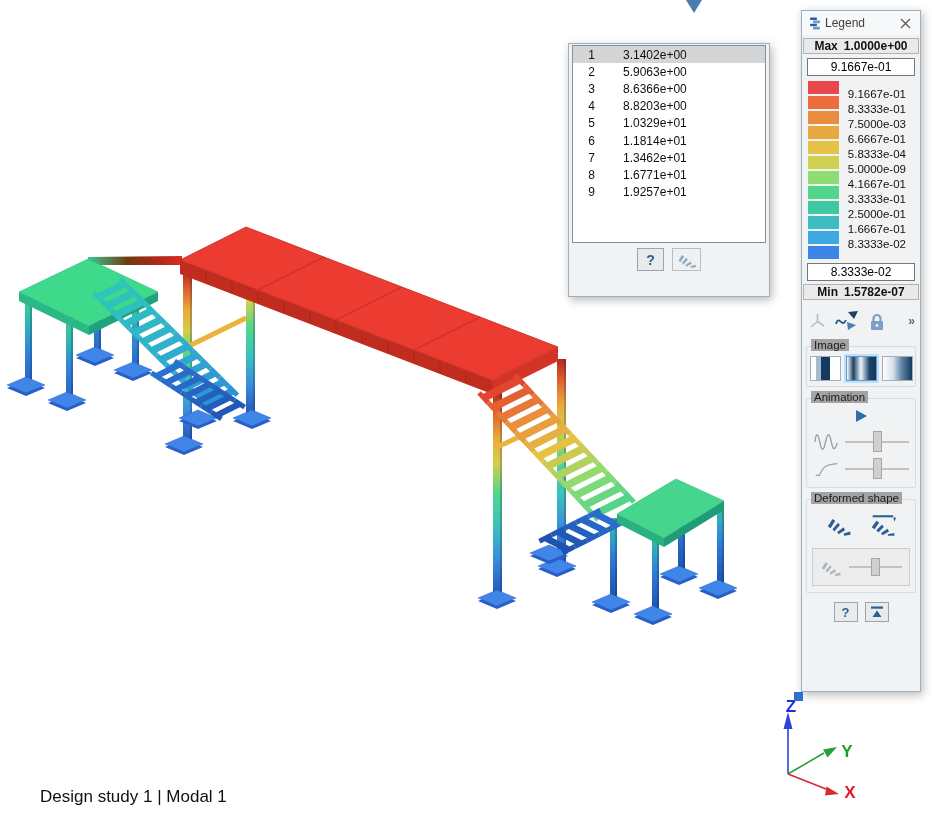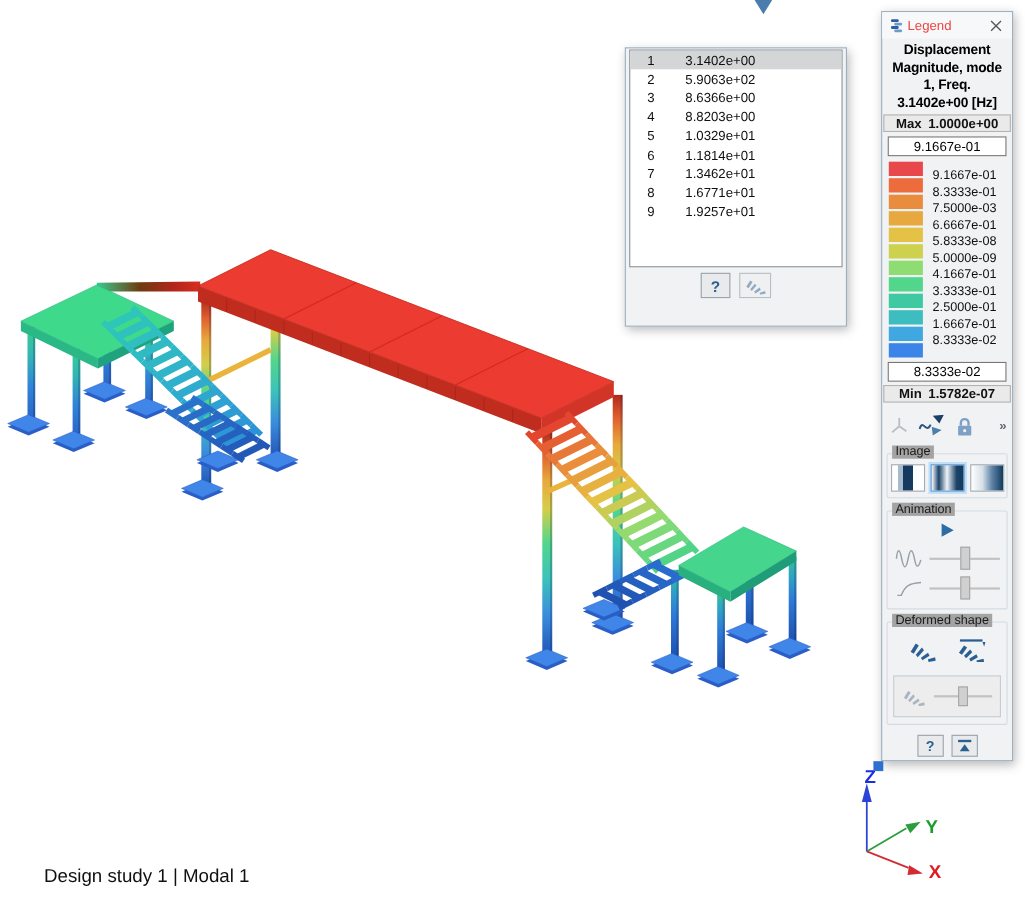--- a/index.html
+++ b/index.html
@@ -4,21 +4,21 @@
 <style>
   html,body{margin:0;padding:0;}
   body{width:932px;height:832px;position:relative;overflow:hidden;background:#ffffff;
        font-family:"Liberation Sans", sans-serif;color:#111;}
   svg text{font-family:"Liberation Sans", sans-serif;}
 
   
   .win{position:absolute;box-sizing:border-box;background:#f1f2f3;border:1px solid #9db0c0;
        box-shadow:2px 3px 9px rgba(0,0,0,.28);}
   .titlebar{height:24px;display:flex;align-items:center;gap:4px;padding:0 7px;
-            background:#f7f8f9;color:#ef4444;font-size:12px;}
+            background:#f7f8f9;color:#404040;font-size:12px;}
   .titlebar .ttl{white-space:nowrap;}
   .closebox{margin-left:auto;width:16px;height:16px;display:flex;align-items:center;justify-content:center;}
 
   
   .dlg{left:568px;top:43px;width:202px;height:254px;}
   .flist{margin:1px 3px 0;height:196px;background:#fff;border:1px solid #879098;overflow:hidden;}
   .frow{display:flex;align-items:center;height:17.2px;font-size:12px;color:#101010;}
   .frow .fnum{width:22px;text-align:right;}
   .frow .fval{margin-left:28px;}
   .frow.sel{background:#d4d5d6;}
@@ -383,21 +383,21 @@
 </svg>
 
 <div class="win dlg">
   <div class="flist">
       <div class="frow sel">
         <span class="fnum">1</span>
         <span class="fval">3.1402e+00</span>
       </div>
       <div class="frow">
         <span class="fnum">2</span>
-        <span class="fval">5.9063e+02</span>
+        <span class="fval">5.9063e+00</span>
       </div>
       <div class="frow">
         <span class="fnum">3</span>
         <span class="fval">8.6366e+00</span>
       </div>
       <div class="frow">
         <span class="fnum">4</span>
         <span class="fval">8.8203e+00</span>
       </div>
       <div class="frow">
@@ -445,26 +445,20 @@
       <rect x="4" y="9.8" width="7" height="2.6" rx="1" fill="#6c9cc8"></rect>
     </svg>
     <span class="ttl">Legend</span>
     <span class="closebox">
       <svg width="11" height="11" viewBox="0 0 11 11">
           <path d="M1 1L10 10M10 1L1 10" stroke="#5a5a5a" stroke-width="1.3"></path>
         </svg>
     </span>
   </div>
 
-  <div class="lg-head">
-    <div>Displacement</div>
-    <div>Magnitude, mode</div>
-    <div>1, Freq.</div>
-    <div>3.1402e+00 [Hz]</div>
-  </div>
 
   <div class="bar">
     <span>Max</span>
       <span>1.0000e+00</span>
   </div>
 
   <input class="lg-input" readonly="" value="9.1667e-01" style="">
 
   <div class="scale">
       <div class="sw" style="top: 0px; background: rgb(232, 71, 75);"></div>
@@ -476,21 +470,21 @@
       <div class="sw" style="top: 90px; background: rgb(142, 220, 114);"></div>
       <div class="sw" style="top: 105px; background: rgb(82, 214, 140);"></div>
       <div class="sw" style="top: 120px; background: rgb(63, 201, 162);"></div>
       <div class="sw" style="top: 135px; background: rgb(61, 189, 192);"></div>
       <div class="sw" style="top: 150px; background: rgb(63, 168, 224);"></div>
       <div class="sw" style="top: 165px; background: rgb(59, 133, 232);"></div>
       <div class="sl" style="top: 7px;">9.1667e-01</div>
       <div class="sl" style="top: 22px;">8.3333e-01</div>
       <div class="sl" style="top: 37px;">7.5000e-03</div>
       <div class="sl" style="top: 52px;">6.6667e-01</div>
-      <div class="sl" style="top: 67px;">5.8333e-08</div>
+      <div class="sl" style="top: 67px;">5.8333e-04</div>
       <div class="sl" style="top: 82px;">5.0000e-09</div>
       <div class="sl" style="top: 97px;">4.1667e-01</div>
       <div class="sl" style="top: 112px;">3.3333e-01</div>
       <div class="sl" style="top: 127px;">2.5000e-01</div>
       <div class="sl" style="top: 142px;">1.6667e-01</div>
       <div class="sl" style="top: 157px;">8.3333e-02</div>
     </div>
 
   <input class="lg-input" style="margin-top: 2px;" readonly="" value="8.3333e-02">
 

